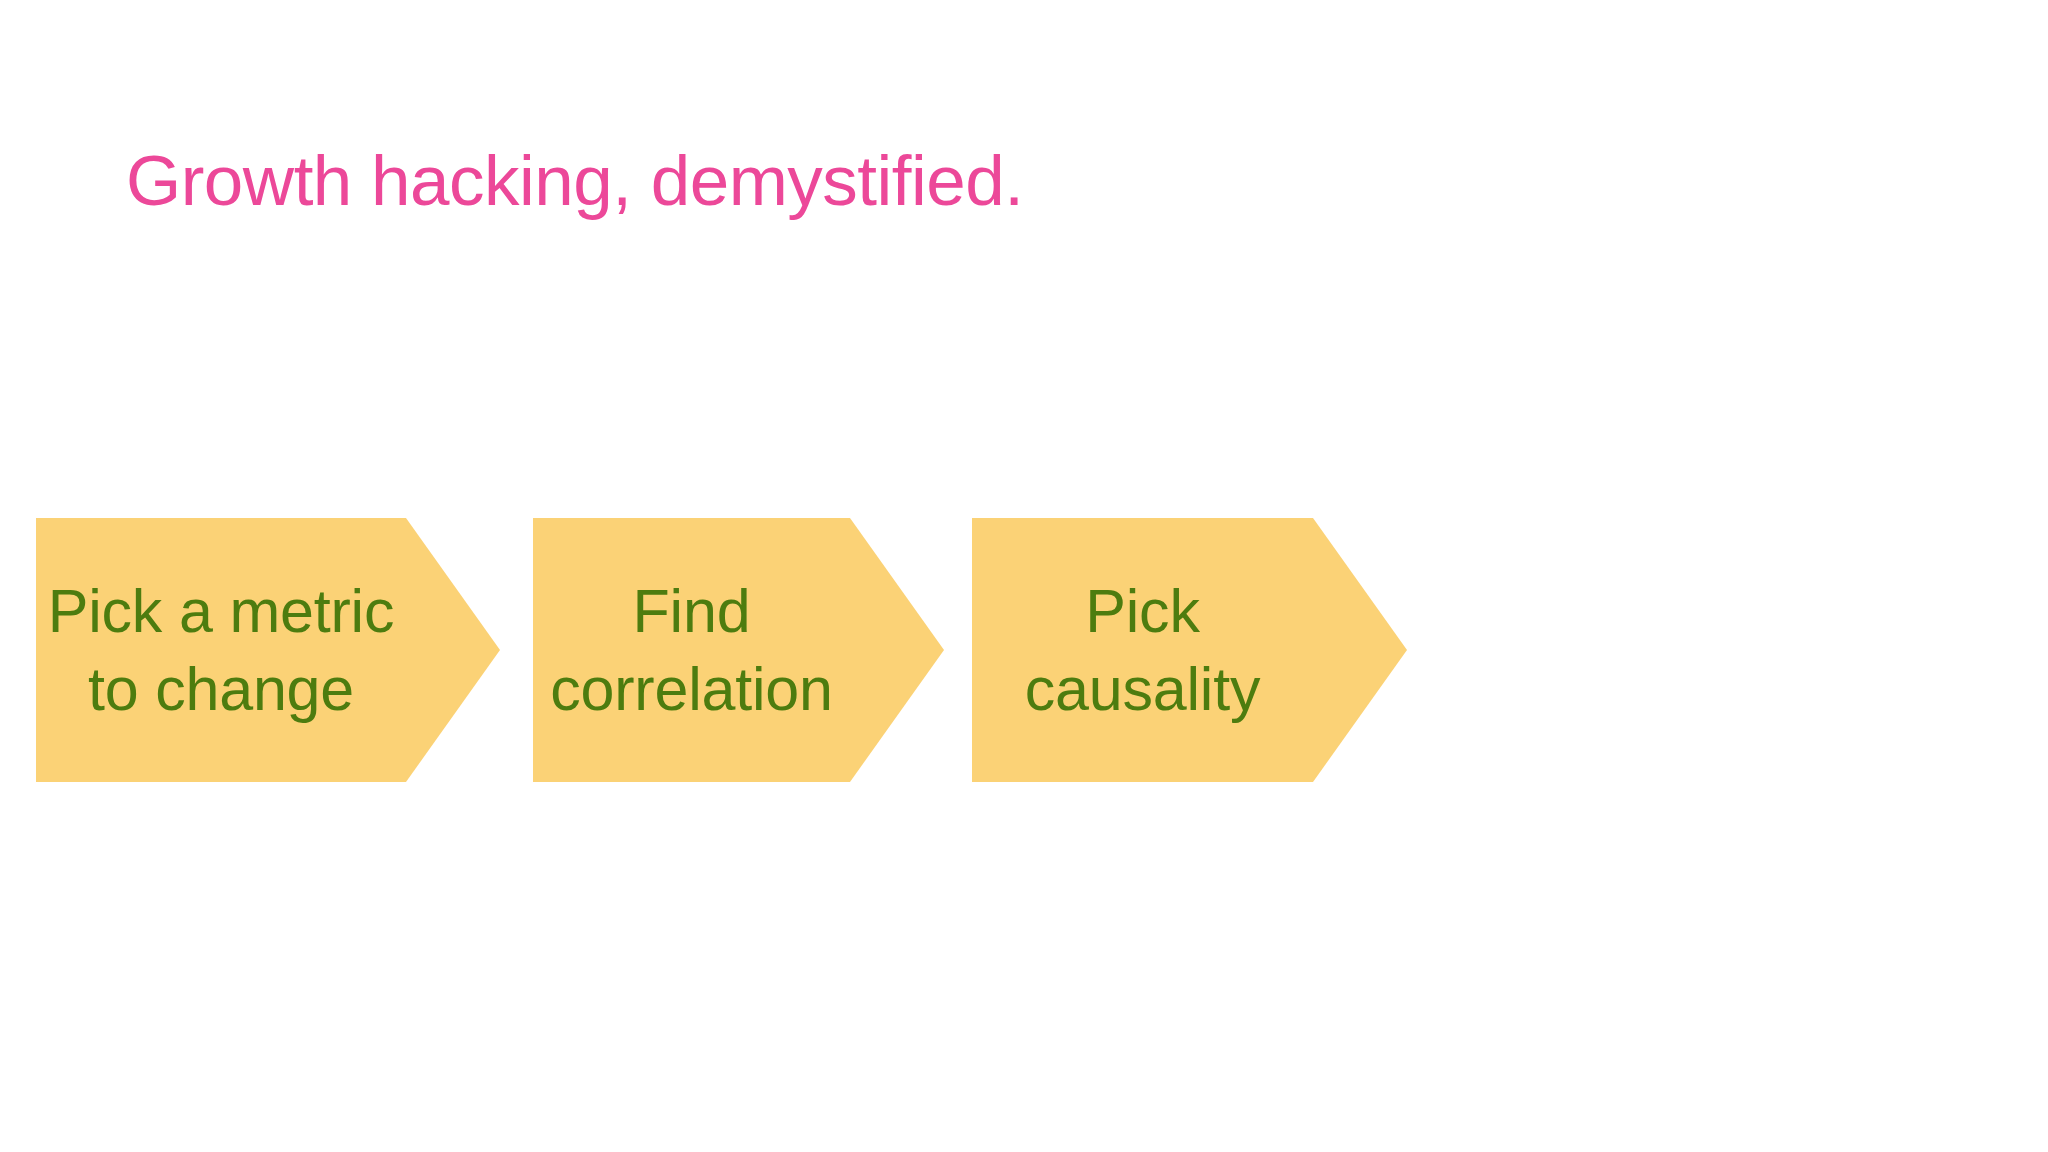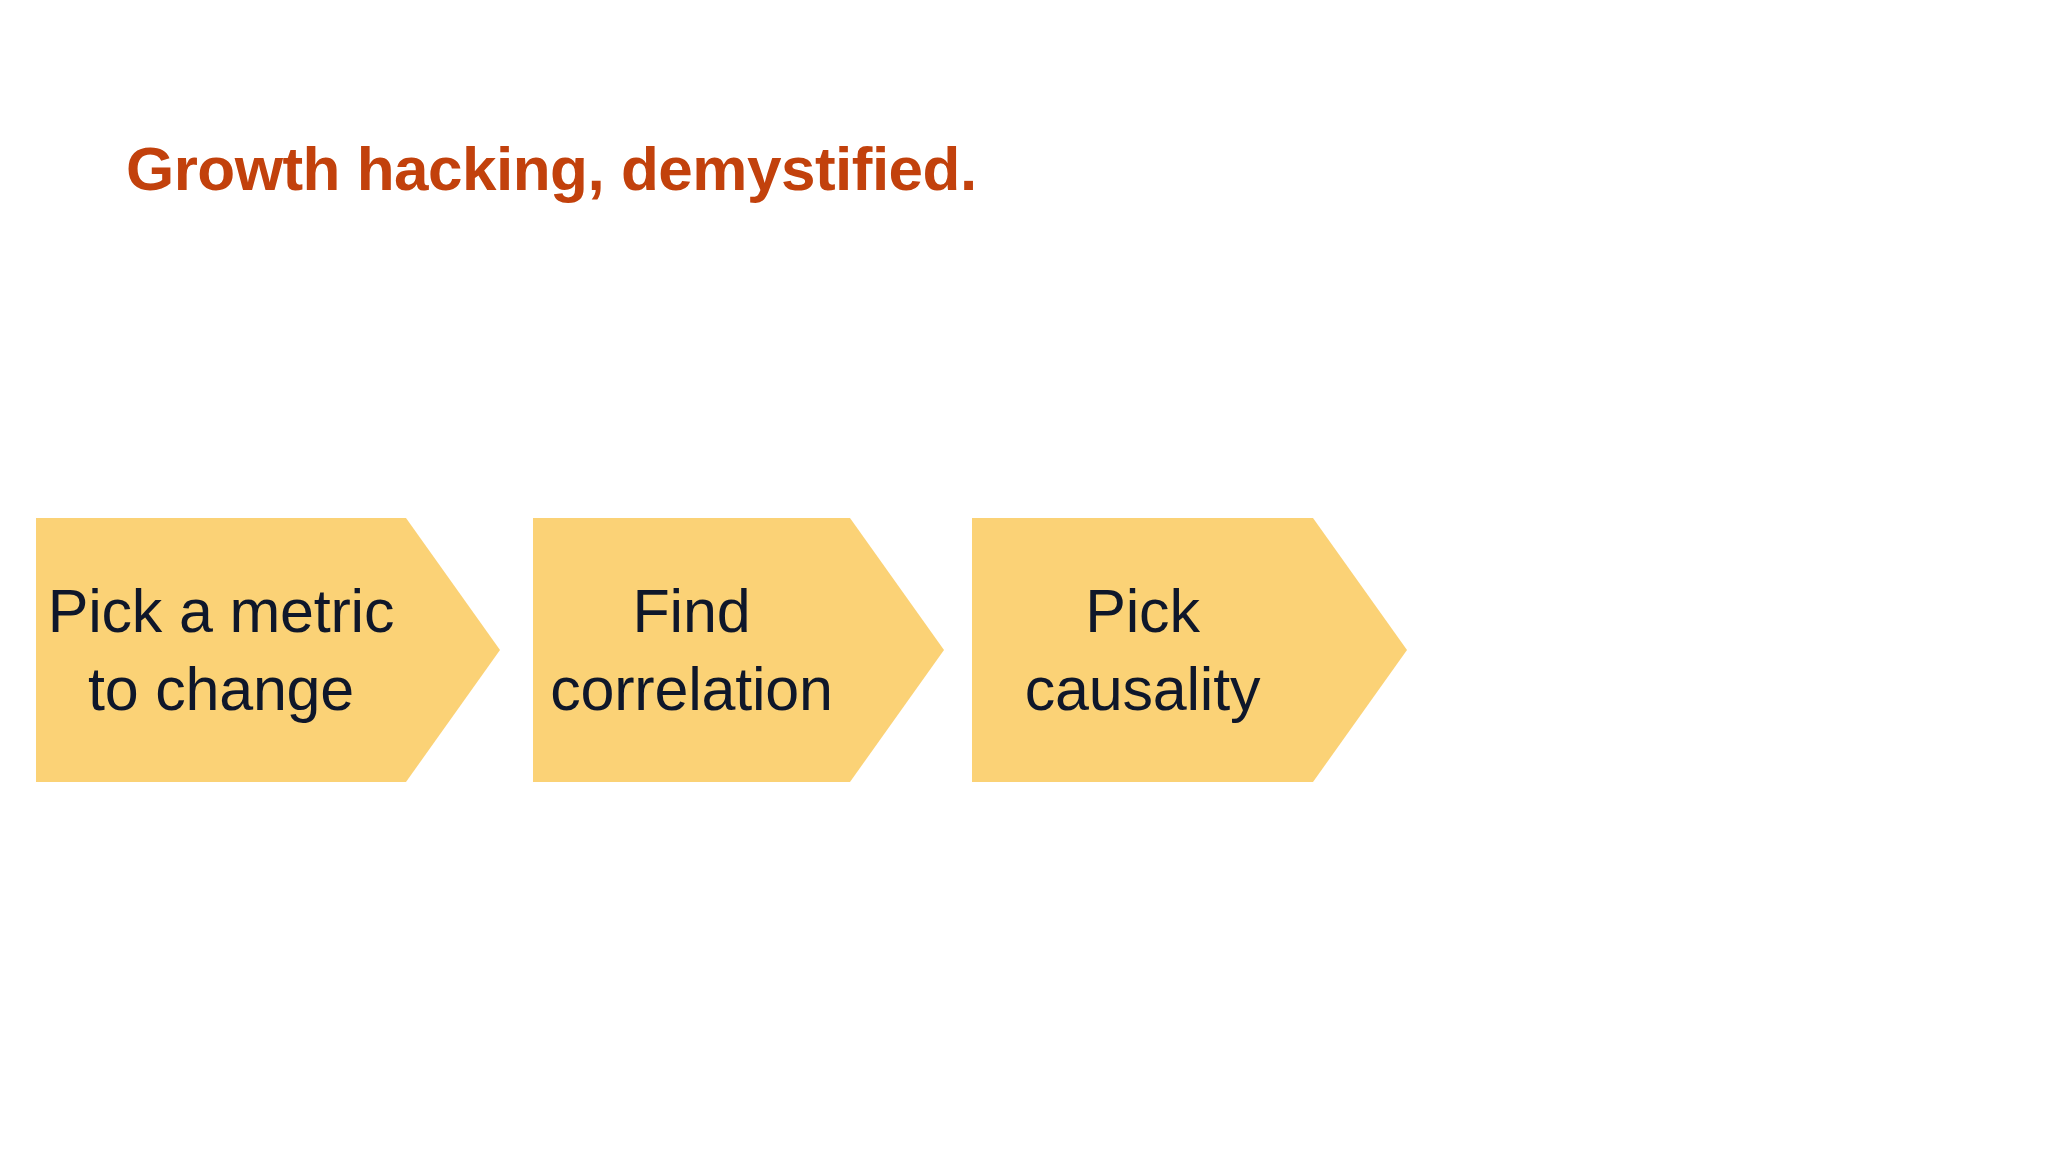--- a/index.html
+++ b/index.html
@@ -20,24 +20,24 @@
     position: absolute;
     inset: 0;
     background: #ffffff;
   }
 
   
   .slide-title {
     position: absolute;
     left: 126px;
     top: 86px;
-    font-size: 62px;
-    font-weight: 700;
+    font-size: 71px;
+    font-weight: 400;
     letter-spacing: -0.5px;
-    color: #c2410c;
+    color: #ec4899;
     line-height: 1.32;
     white-space: nowrap;
   }
 
   
   .chevron-row {
     position: absolute;
     left: 0;
     top: 518px;
     width: 2048px;
@@ -63,21 +63,21 @@
     -webkit-clip-path: polygon(0 0, calc(100% - 94px) 0, 100% 50%, calc(100% - 94px) 100%, 0 100%);
     clip-path: polygon(0 0, calc(100% - 94px) 0, 100% 50%, calc(100% - 94px) 100%, 0 100%);
   }
 
   .chevron-label {
     position: relative;
     z-index: 2;
     font-size: 61px;
     font-weight: 400;
     line-height: 78px;
-    color: #0f172a;
+    color: #4d7c0f;
     text-align: center;
     letter-spacing: -0.2px;
     white-space: pre-line;
     width: 100%;
     padding-right: 94px;
     box-sizing: border-box;
   }
 
   
   #chevron-1 { left: 36px;   width: 464px; }

